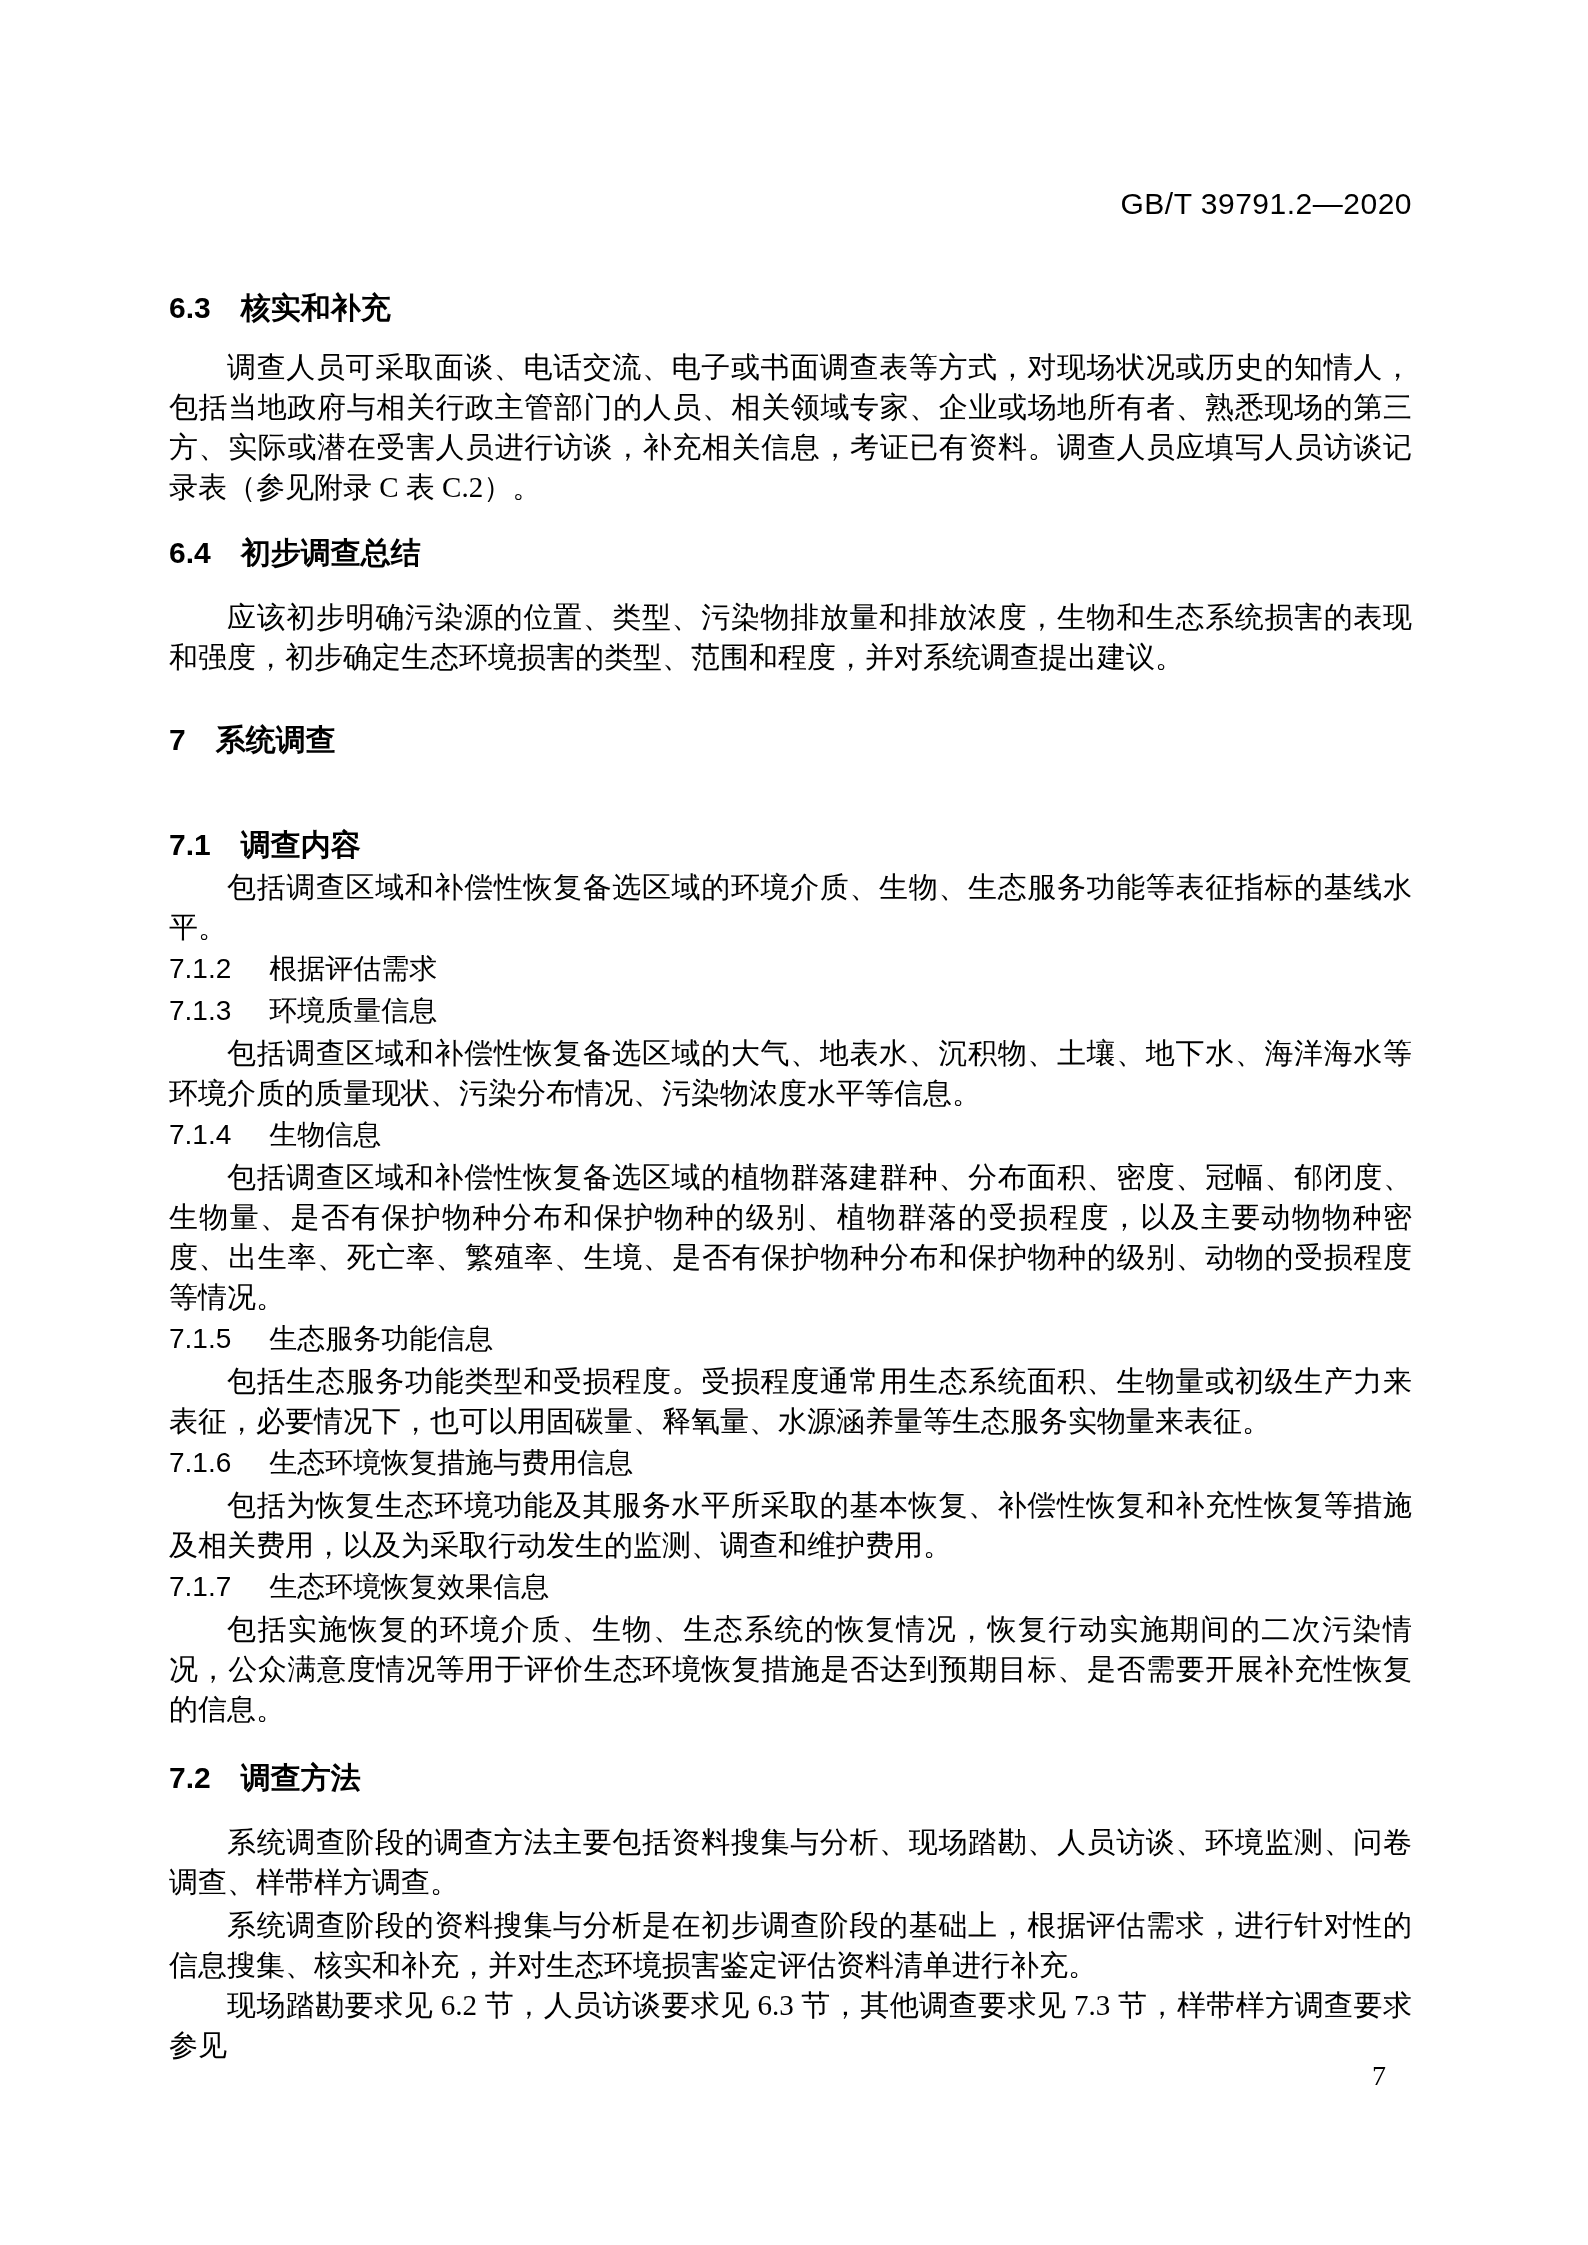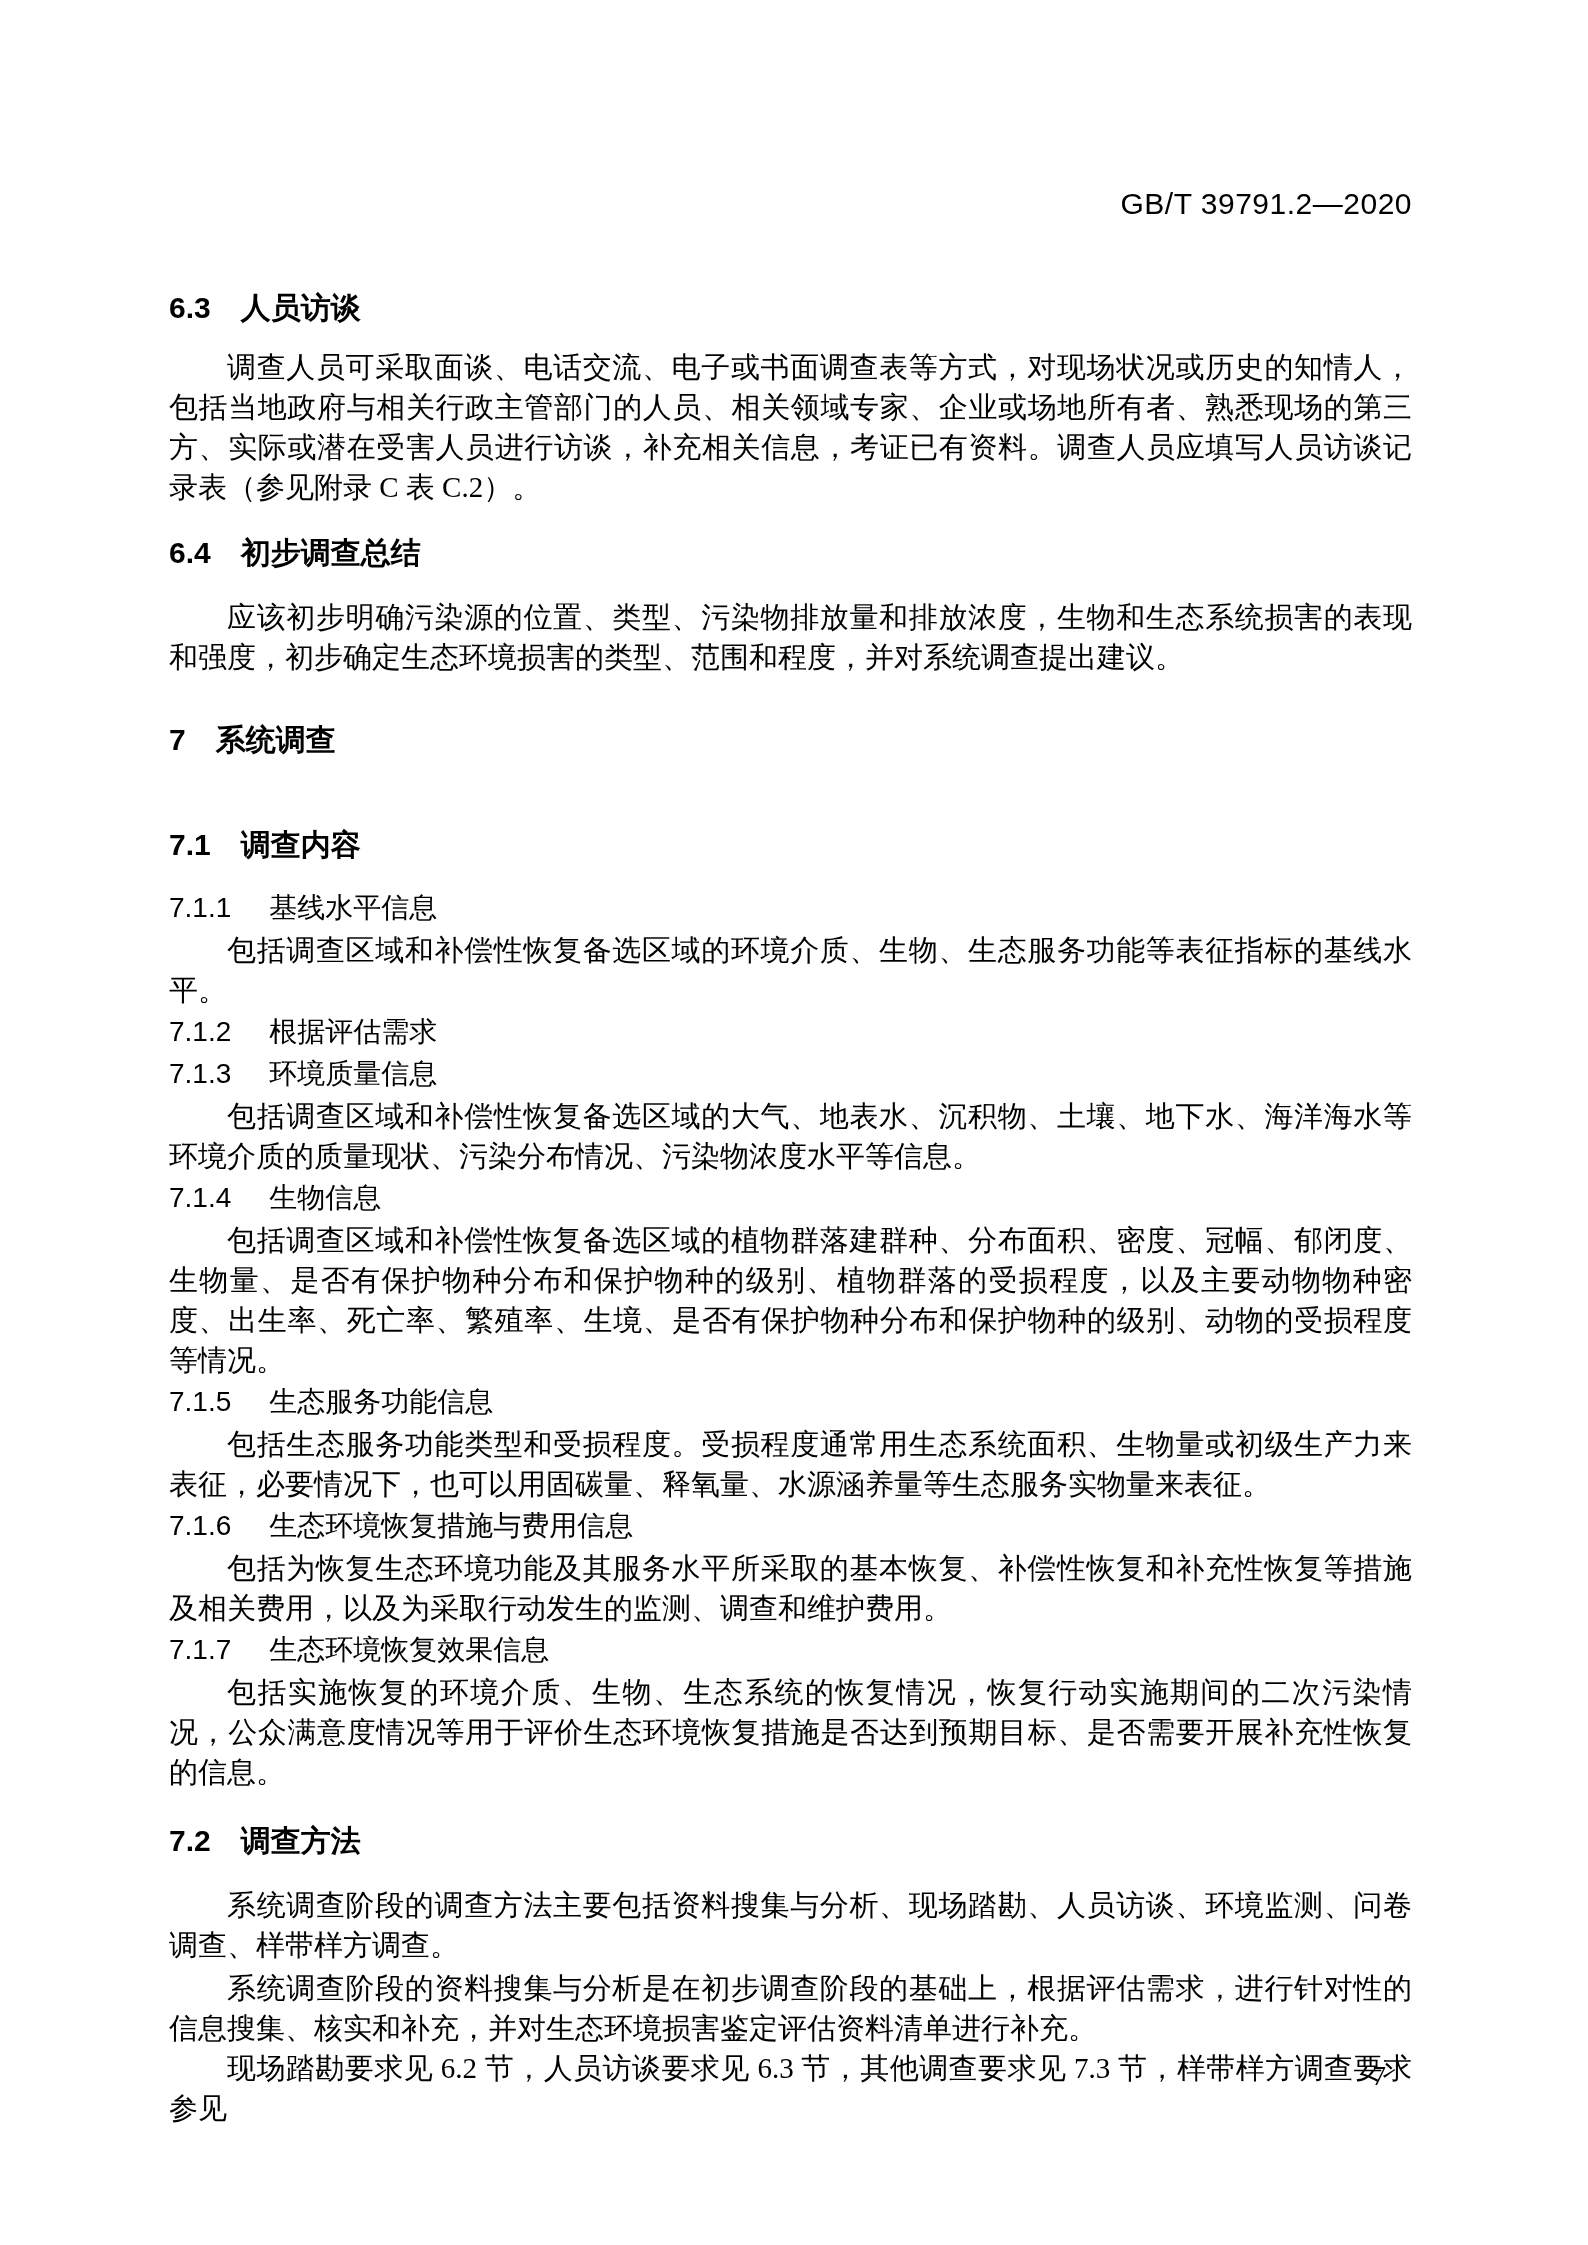--- a/index.html
+++ b/index.html
@@ -63,40 +63,37 @@
 </style>
 </head>
 <body>
 
 <div class="page">
   <div class="content">
 
     <div class="doc-header">GB/T 39791.2—2020</div>
 
     <h2 class="h2" style="margin-top:64px">
-      <span class="no">6.3</span><span class="t">人员访谈</span>
+      <span class="no">6.3</span><span class="t">核实和补充</span>
     </h2>
     <p class="body indent" style="margin-top:19px">调查人员可采取面谈、电话交流、电子或书面调查表等方式，对现场状况或历史的知情人，包括当地政府与相关行政主管部门的人员、相关领域专家、企业或场地所有者、熟悉现场的第三方、实际或潜在受害人员进行访谈，补充相关信息，考证已有资料。调查人员应填写人员访谈记录表（参见附录 C 表 C.2）。</p>
 
     <h2 class="h2" style="margin-top:26px">
       <span class="no">6.4</span><span class="t">初步调查总结</span>
     </h2>
     <p class="body indent" style="margin-top:24px">应该初步明确污染源的位置、类型、污染物排放量和排放浓度，生物和生态系统损害的表现和强度，初步确定生态环境损害的类型、范围和程度，并对系统调查提出建议。</p>
 
     <h1 class="h1" style="margin-top:43px">
       <span class="no">7</span><span class="t">系统调查</span>
     </h1>
 
     <h2 class="h2" style="margin-top:65px">
       <span class="no">7.1</span><span class="t">调查内容</span>
     </h2>
 
-    <h3 class="h3" style="margin-top:23px">
-      <span class="no">7.1.1</span><span class="t">基线水平信息</span>
-    </h3>
     <p class="body indent" style="margin-top:2px">包括调查区域和补偿性恢复备选区域的环境介质、生物、生态服务功能等表征指标的基线水平。</p>
 
     <h3 class="h3" style="margin-top:2px">
       <span class="no">7.1.2</span><span class="t">根据评估需求</span>
     </h3>
 
     <h3 class="h3" style="margin-top:2px">
       <span class="no">7.1.3</span><span class="t">环境质量信息</span>
     </h3>
     <p class="body indent" style="margin-top:2px">包括调查区域和补偿性恢复备选区域的大气、地表水、沉积物、土壤、地下水、海洋海水等环境介质的质量现状、污染分布情况、污染物浓度水平等信息。</p>

